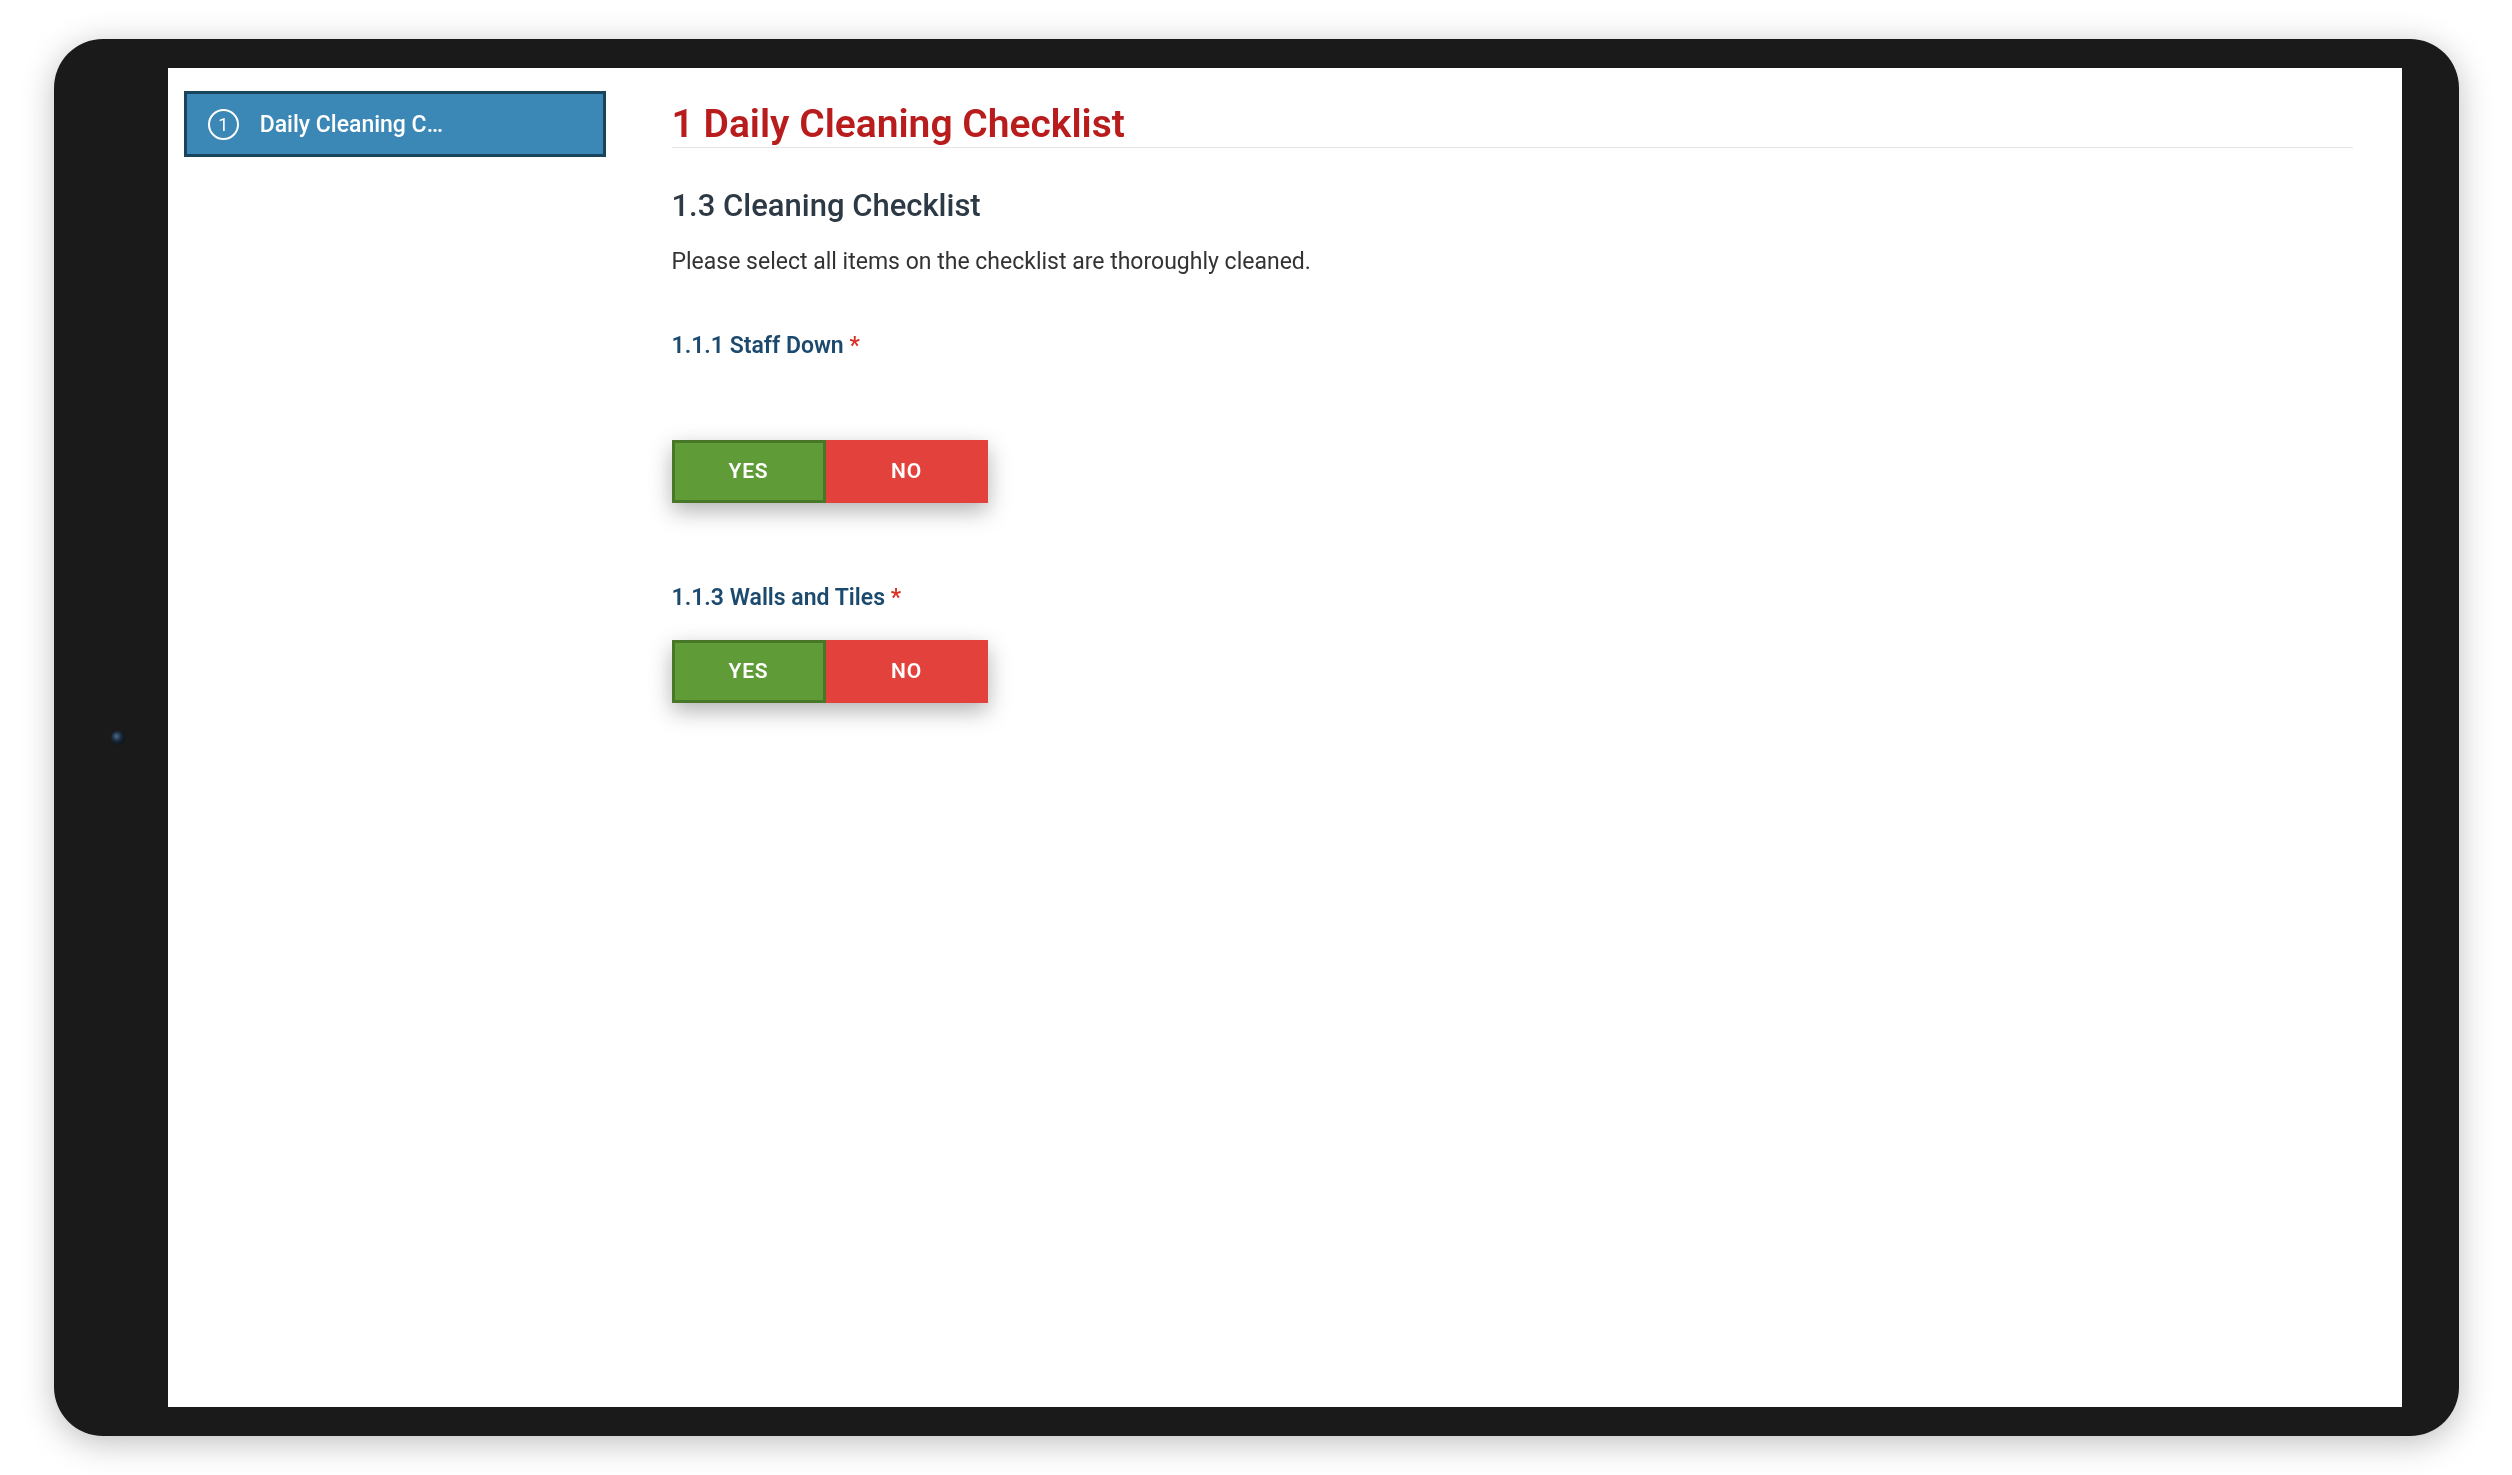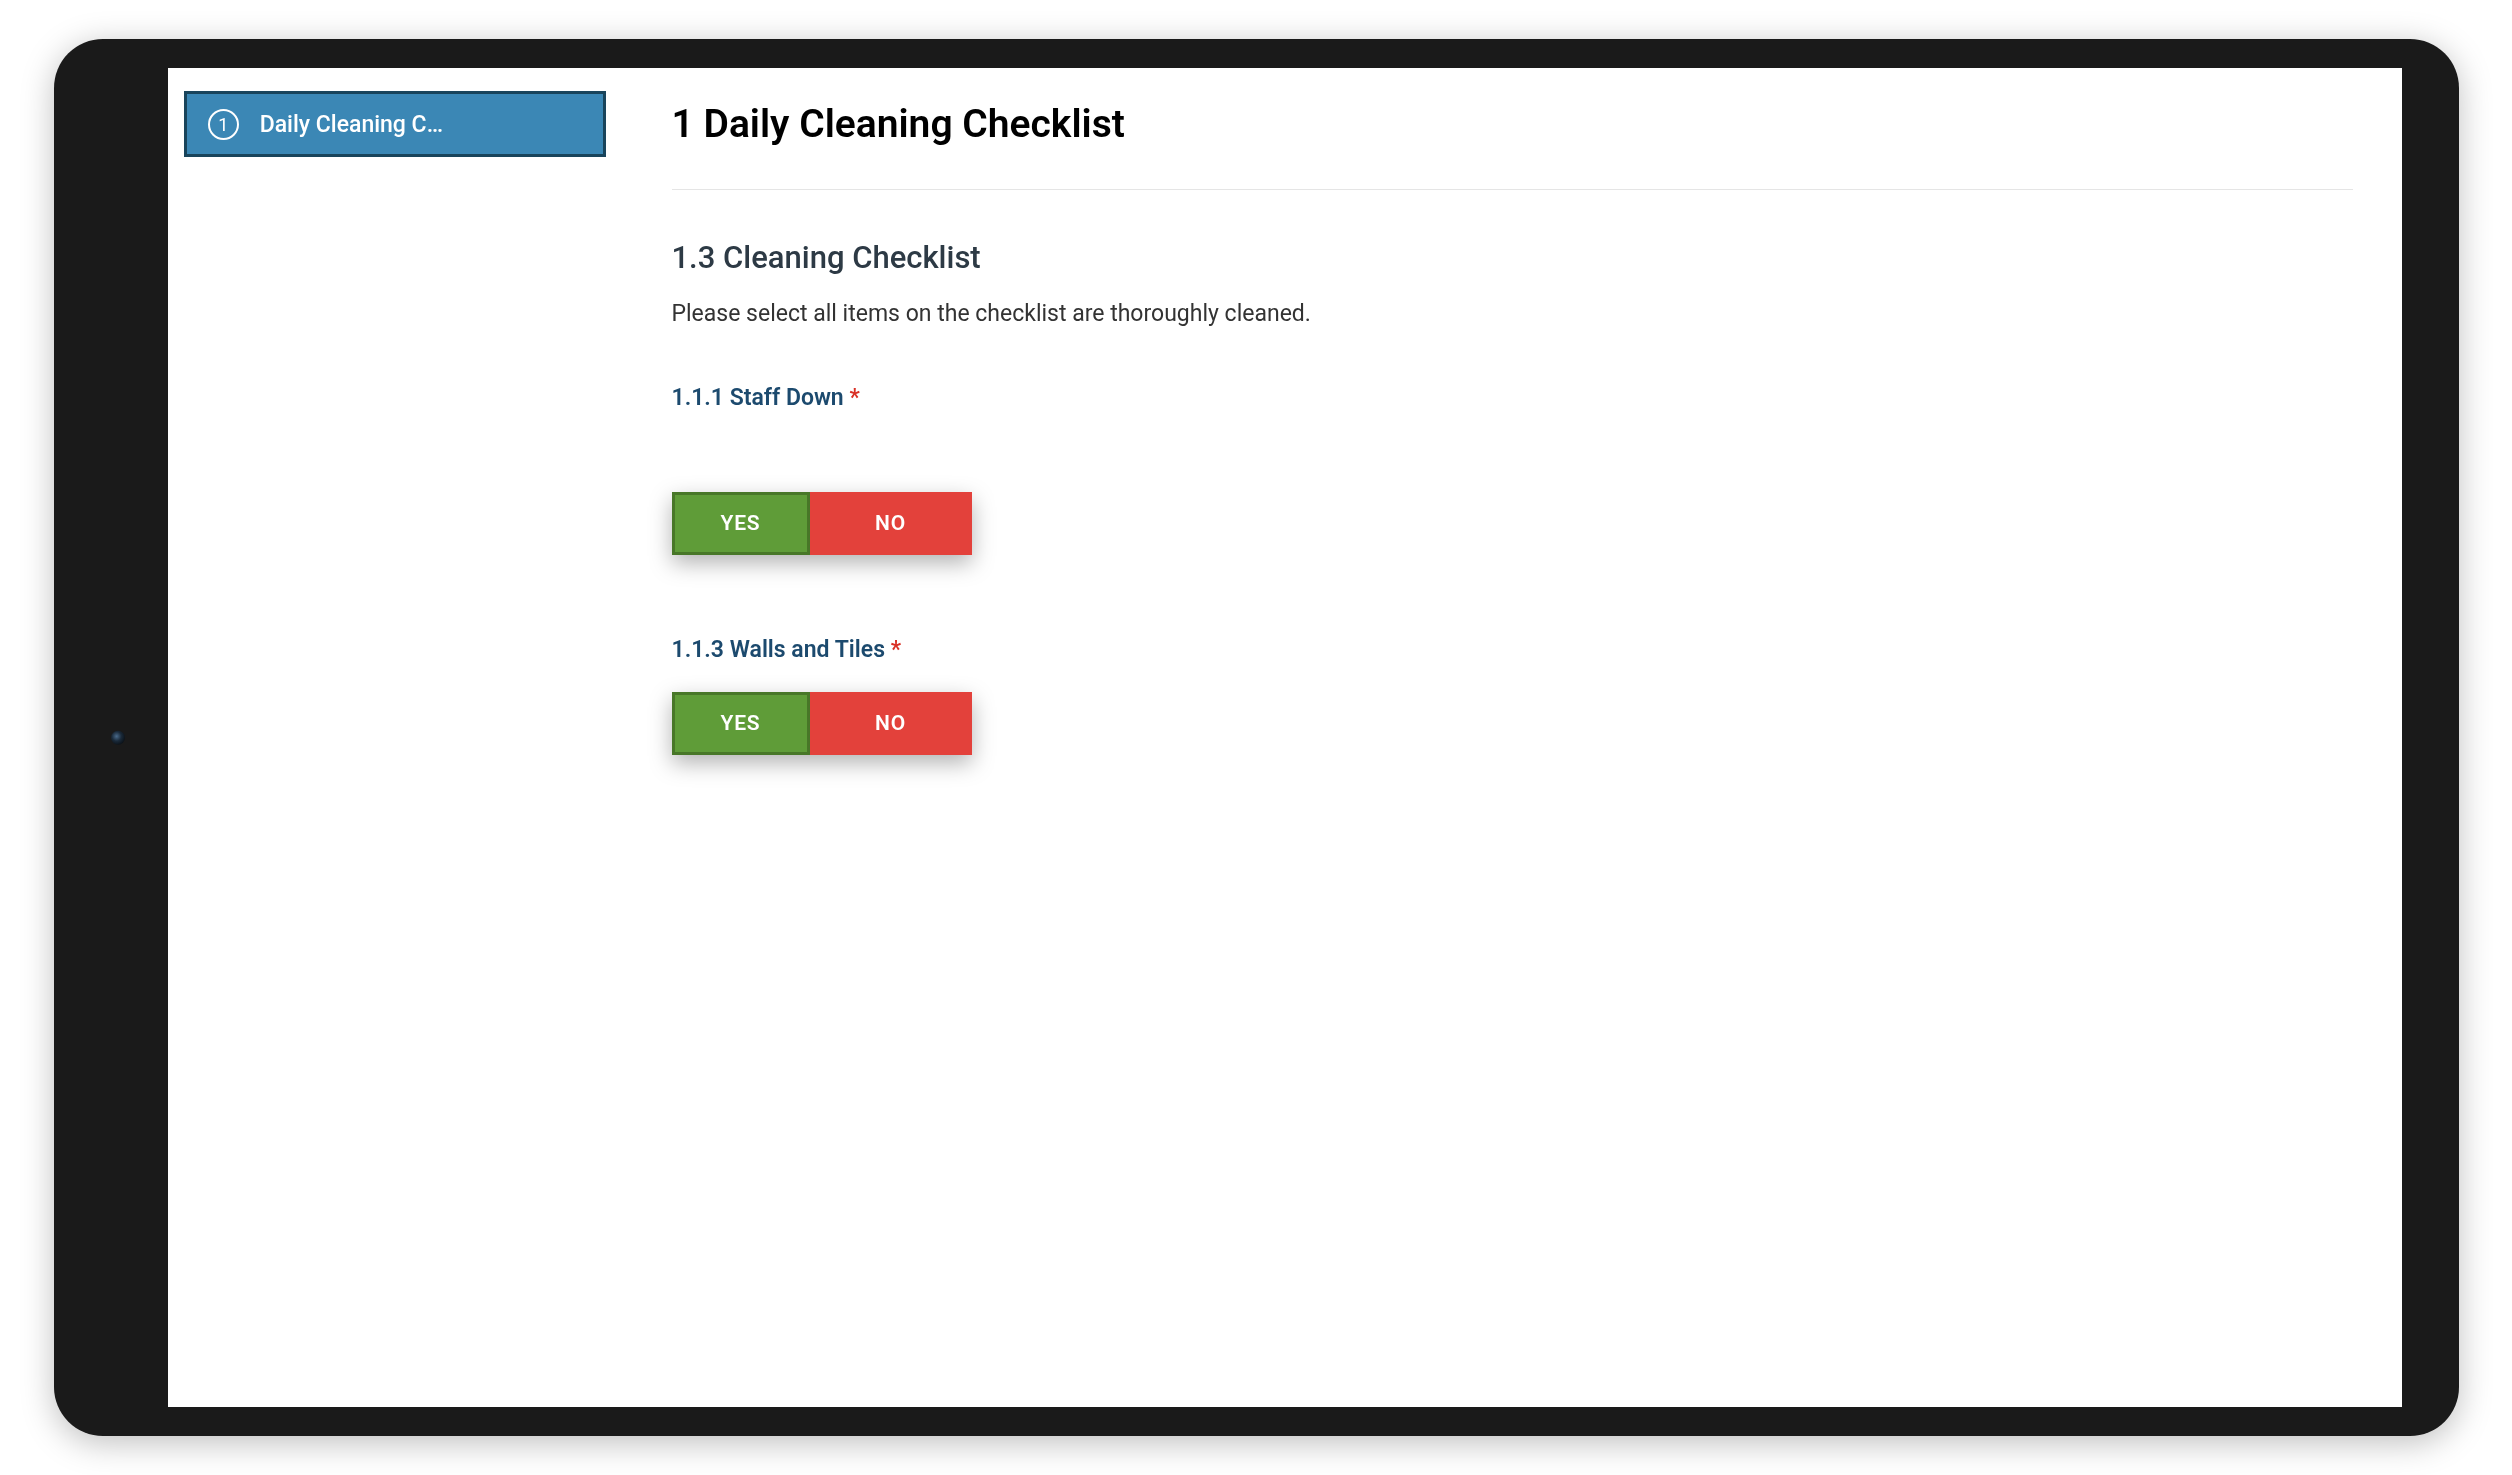--- a/index.html
+++ b/index.html
@@ -74,23 +74,22 @@
       text-overflow: ellipsis;
     }
     .content {
       flex: 1;
       padding: 32.5px 49px 0 65px;
       overflow-y: auto;
     }
     .page-title {
       font-size: 39px;
       font-weight: 600;
-      color: #000000;
-      margin-bottom: 49px;
-      padding-bottom: 42px;
+      color: #b91c1c;
+      margin-bottom: 39px;
       border-bottom: 1.6px solid #e5e5e5;
     }
     .section-title {
       font-size: 31px;
       font-weight: 500;
       color: #2d3a45;
       margin-bottom: 24.4px;
     }
     .section-desc {
       font-size: 23px;
@@ -116,21 +115,21 @@
       color: #222;
       border-bottom: 1.6px solid #d0d0d0;
       cursor: pointer;
       width: 100%;
     }
     .yesno-group {
       display: flex;
       filter: drop-shadow(0 8.1px 11.4px rgba(0,0,0,0.3));
     }
     .yes-btn {
-      width: 138px;
+      width: 154px;
       height: 63px;
       background: #5f9c38;
       border: 3.2px solid #487728;
       color: #fff;
       font-size: 21px;
       font-weight: 600;
       letter-spacing: 0.8px;
       display: flex;
       align-items: center;
       justify-content: center;

